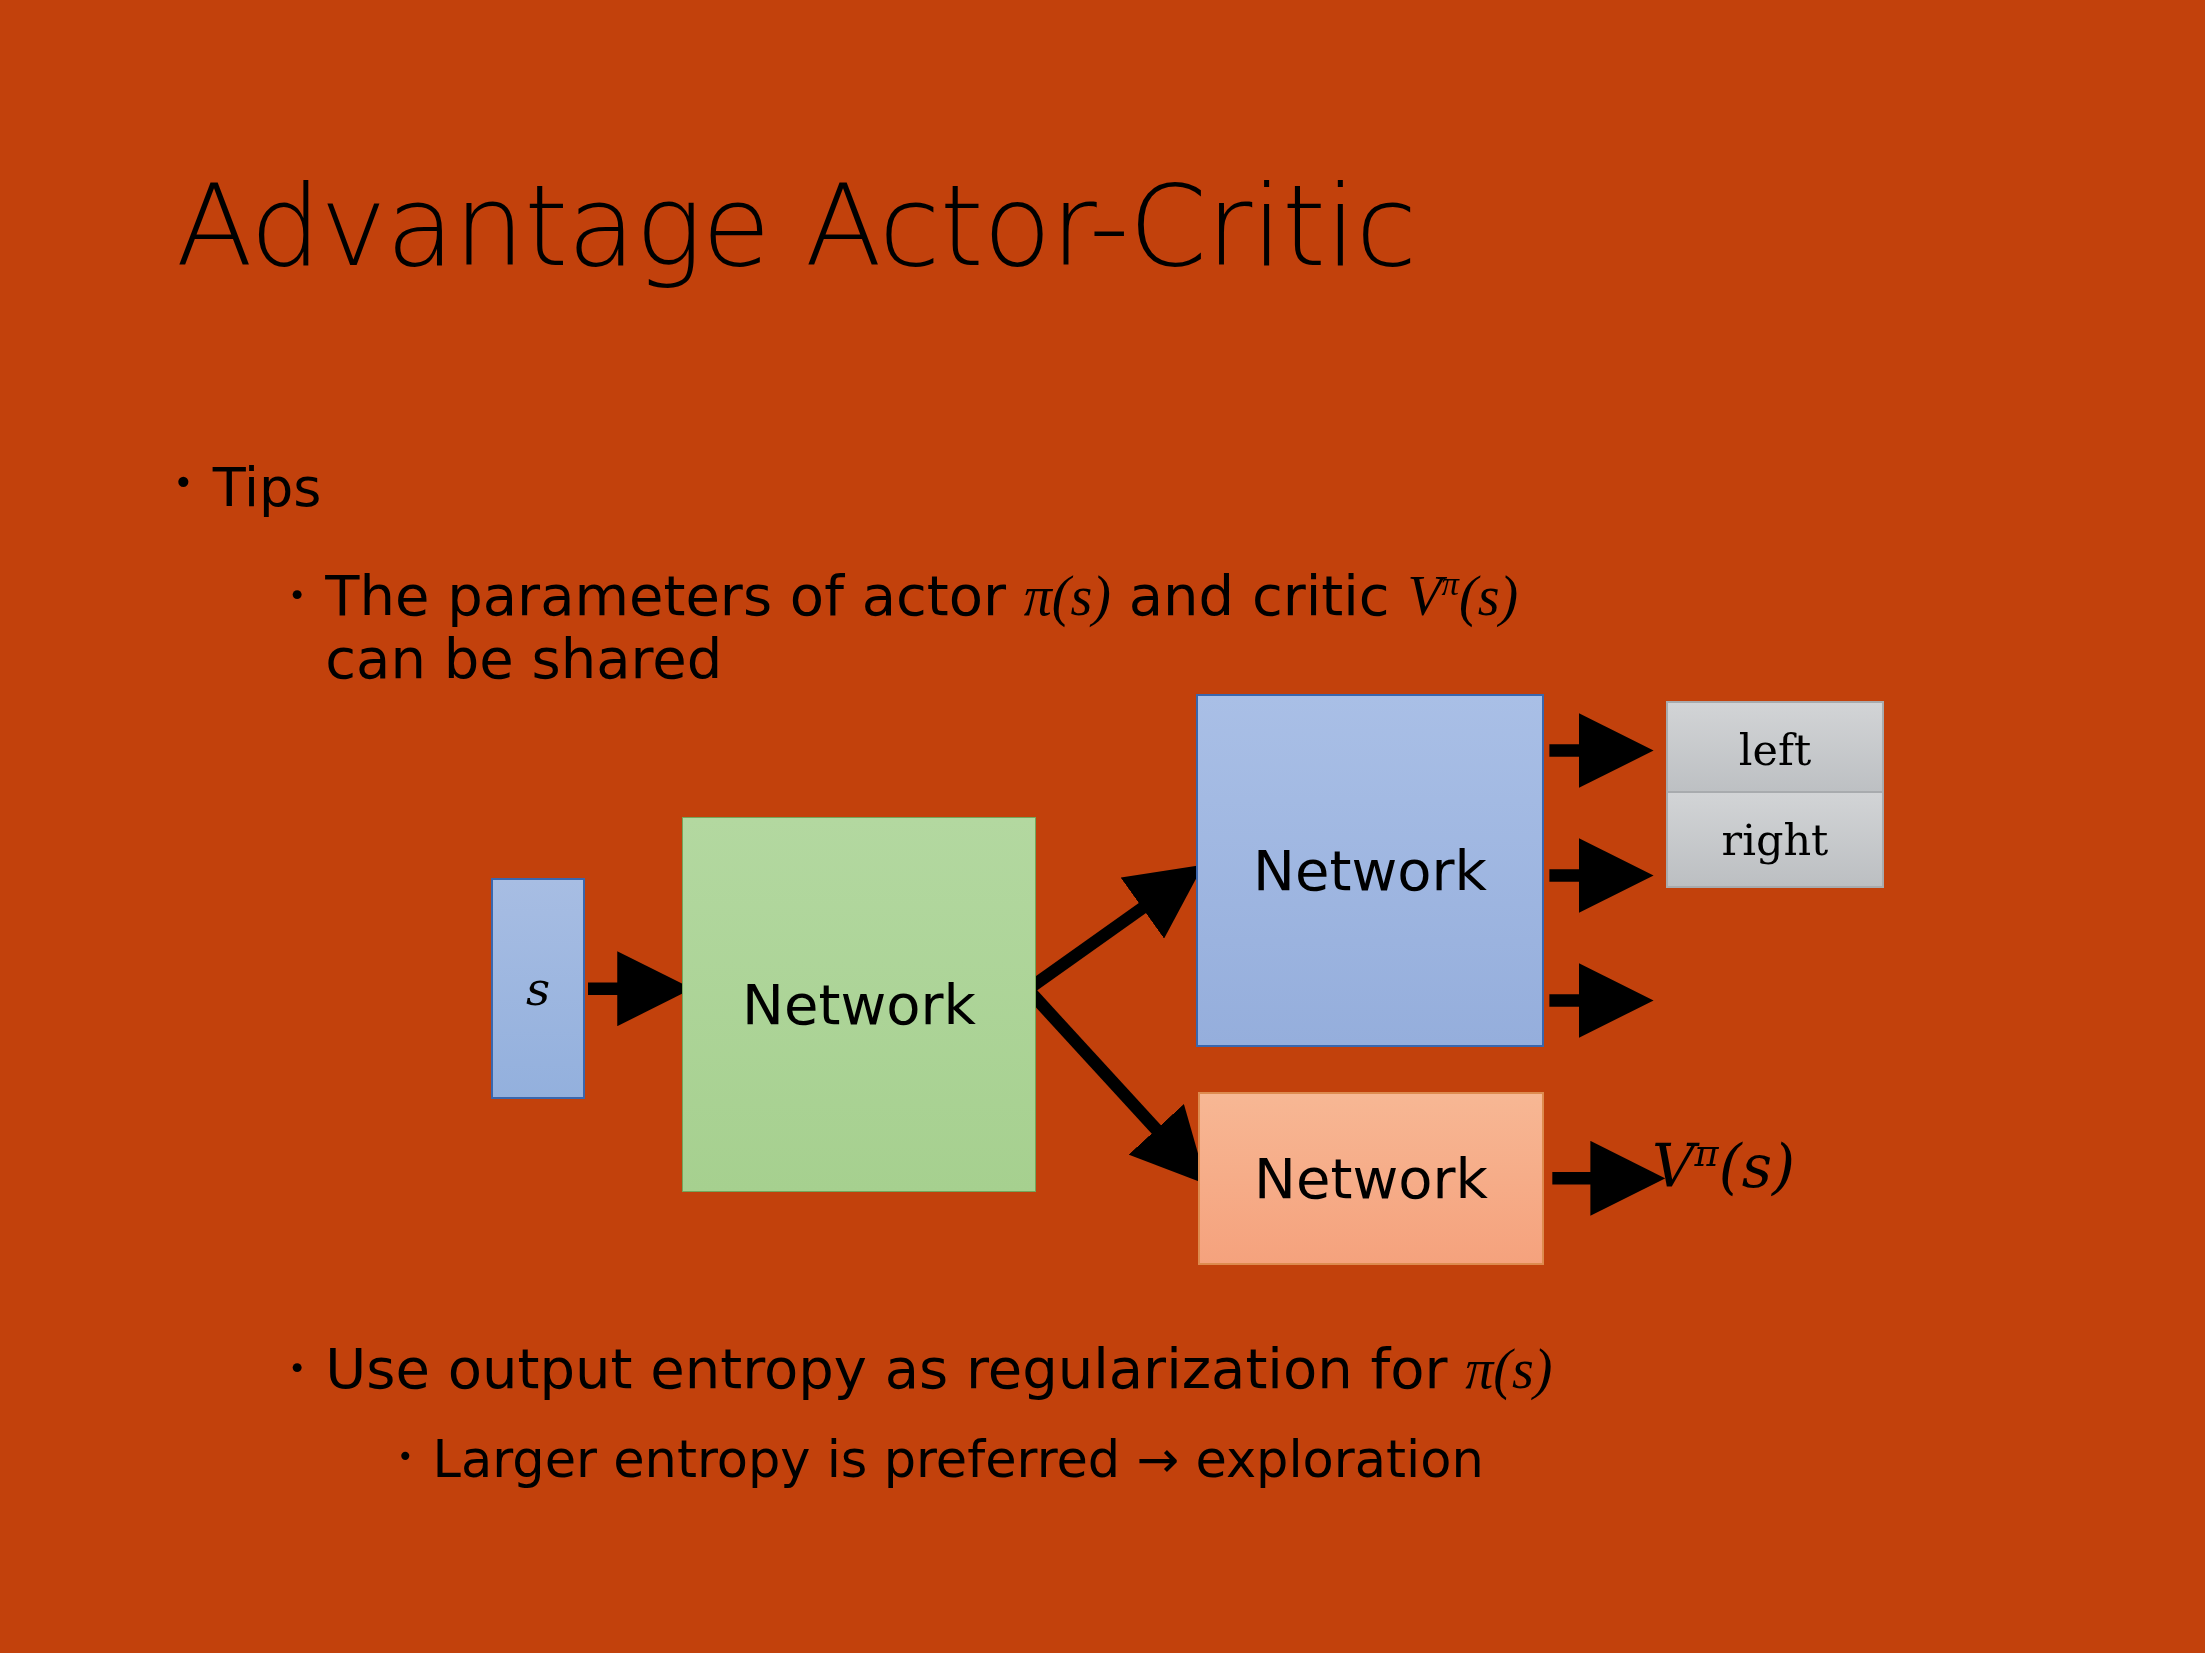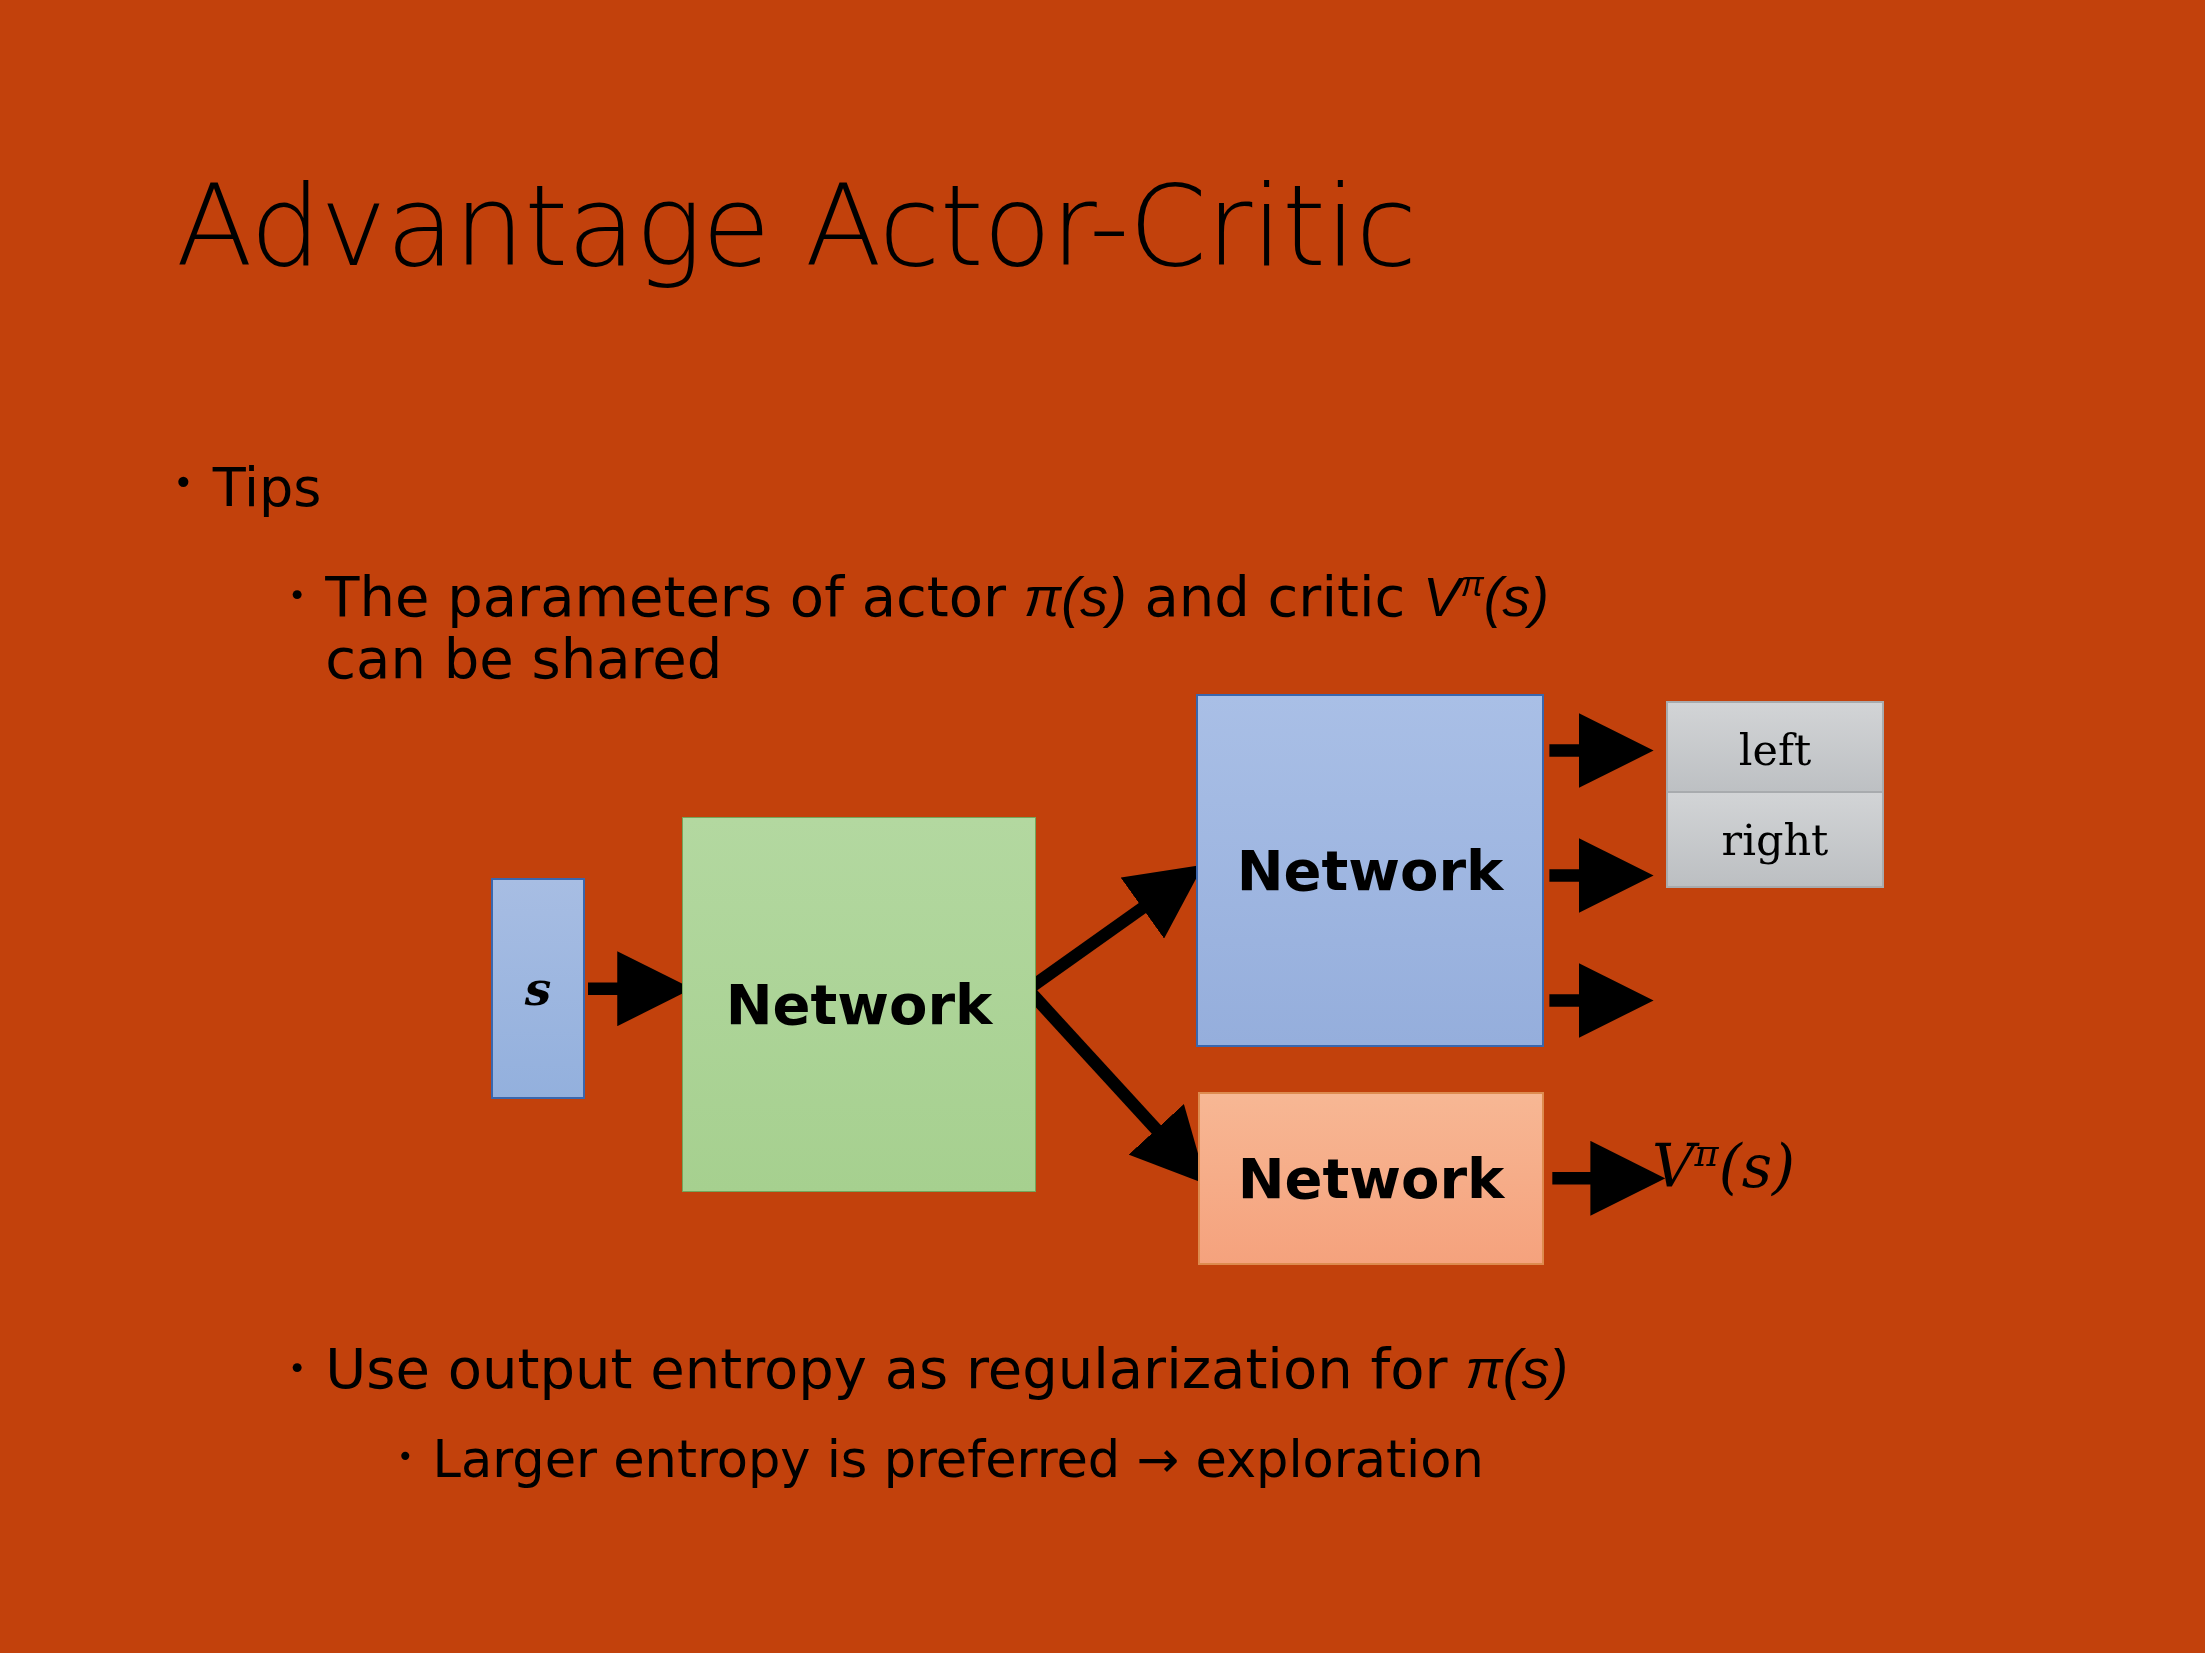--- a/index.html
+++ b/index.html
@@ -65,21 +65,21 @@
   .lvl3 .dot { font-size: 28px; position: relative; top: 13.2px; }
 
   
   #b-tips     { left: 173px; top: 456px; }
   #b-params   { left: 288px; top: 565px; width: 1691px; }
   #b-entropy  { left: 288px; top: 1338px; }
   #b-larger   { left: 397px; top: 1430px; }
 
   
   .math {
-    font-family: Liberation Sans, sans-serif;
+    font-family: Liberation Serif, serif;
     font-style: italic;
   }
   .math sup {
     font-size: 0.62em;
     vertical-align: super;
     font-style: italic;
   }
 
   
   #diagram {
@@ -92,21 +92,21 @@
   }
   #diagram > * { pointer-events: auto; }
 
   .box {
     position: absolute;
     box-sizing: border-box;
     display: flex;
     align-items: center;
     justify-content: center;
     font-family: "DejaVu Sans", sans-serif;
-    font-weight: 700;
+    font-weight: 400;
   }
 
   #box-state {
     left: 491px; top: 878px;
     width: 94px; height: 221px;
     background: linear-gradient(180deg,#a7bde3 0%, #93b0dd 100%);
     border: 2.2px solid #3a66ad;
     font-size: 47px;
   }
   #box-state .label {

